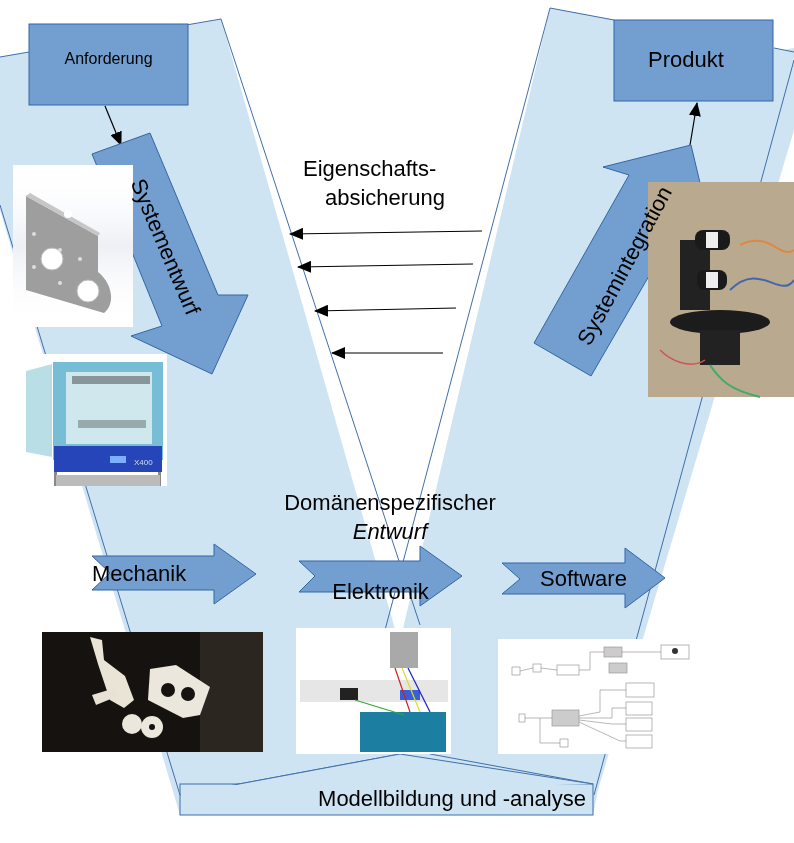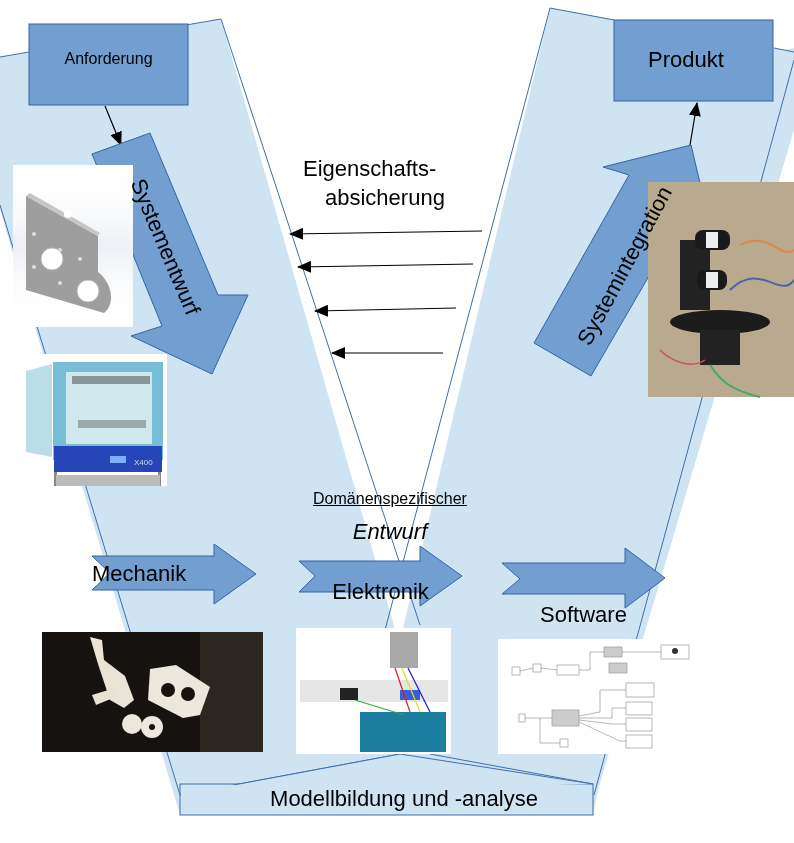--- a/index.html
+++ b/index.html
@@ -167,20 +167,20 @@
 
 <div class="label" style="left:70px; top:234px; width:190px; text-align:center; font-size:22px;
             transform:rotate(67deg); transform-origin:center center;">Systementwurf</div>
 
 <div class="label" style="left:525px; top:253px; width:200px; text-align:center; font-size:22px;
             transform:rotate(-62deg); transform-origin:center center;">Systemintegration</div>
 
 <div class="label" style="left:303px; top:156px; font-size:22px;">Eigenschafts-</div>
 <div class="label" style="left:306px; top:185px; font-size:22px;margin-left:19px;">absicherung</div>
 
-<div class="label" style="left:240px; top:490px; width:300px; text-align:center; font-size:16px;text-decoration:underline;">Domänenspezifischer</div>
+<div class="label" style="left:240px; top:490px; width:300px; text-align:center; font-size:22px;">Domänenspezifischer</div>
 <div class="label" style="left:240px; top:519px; width:300px; text-align:center; font-size:22px;font-style:italic;">Entwurf</div>
 
 <div class="label" style="left:92px; top:561px; width:164px; text-align:left; font-size:22px;">Mechanik</div>
 <div class="label" style="left:299px; top:563px; width:163px; text-align:center; font-size:22px;margin-top:16px;">Elektronik</div>
-<div class="label" style="left:502px; top:566px; width:163px; text-align:center; font-size:22px;margin-top:36px;">Software</div>
+<div class="label" style="left:502px; top:566px; width:163px; text-align:center; font-size:22px;">Software</div>
 
-<div class="label" style="left:180px; top:786px; width:448px; text-align:center; font-size:22px;">Modellbildung und -analyse</div>
+<div class="label" style="left:180px; top:786px; width:448px; text-align:center; font-size:22px;padding-left:48px;">Modellbildung und -analyse</div>
 
 </body></html>

